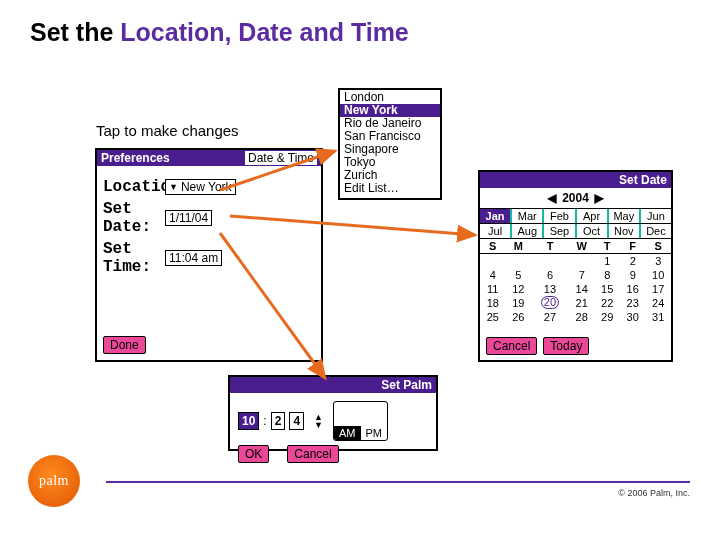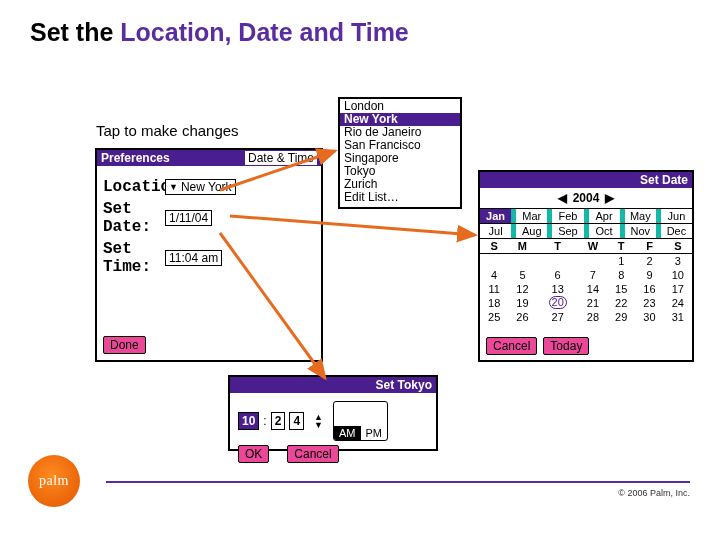--- a/index.html
+++ b/index.html
@@ -13,31 +13,31 @@
   .field { border: 1px solid #000; padding: 0 3px; font-size: 12px; display: inline-flex; align-items: center; background: #fff; }
   .done-btn, .btn { border: 1px solid #000; padding: 1px 6px; font-size: 12px; display: inline-block; background: #ec4899; border-radius: 2px; }
   .tri { font-size: 9px; margin-right: 3px; }
 
   
   #prefs { top: 148px; left: 95px; width: 228px; height: 214px; }
   #prefs .body { padding-top: 10px; }
   #prefs .done-wrap { position: absolute; bottom: 6px; left: 6px; }
 
   
-  #cities { top: 97px; left: 338px; width: 124px; height: 112px; padding: 1px 0; line-height: 13px; }
+  #cities { top: 88px; left: 338px; width: 104px; height: 112px; padding: 1px 0; line-height: 13px; }
   #cities div { padding: 0 4px; }
   #cities .sel { background: #4b1e8f; color: #fff; font-weight: bold; }
 
   
-  #setdate { top: 170px; left: 478px; width: 216px; height: 192px; }
+  #setdate { top: 170px; left: 478px; width: 195px; height: 192px; }
   #setdate .yearrow { text-align: center; font-weight: bold; padding: 3px 0; }
   #setdate .yearrow .nav { display: inline-block; width: 14px; }
   #setdate .months { border-top: 1px solid #000; border-bottom: 1px solid #000; }
   #setdate .monthrow { display: flex; }
-  #setdate .monthrow span { flex: 1; text-align: center; font-size: 11px; padding: 1px 0; border-right: 5px solid #14b8a6; }
+  #setdate .monthrow span { flex: 1; text-align: center; font-size: 11px; padding: 1px 0; border-right: 2px solid #14b8a6; }
   #setdate .monthrow span:last-child { border-right: none; }
   #setdate .monthrow span.sel { background: #4b1e8f; color: #fff; font-weight: bold; }
   #setdate table { width: 100%; border-collapse: collapse; font-size: 11px; }
   #setdate th { font-weight: bold; text-align: center; border-bottom: 1px solid #000; padding: 1px 0; }
   #setdate td { text-align: center; padding: 0; height: 14px; }
   #setdate td .today { border: 1px solid #4b1e8f; color: #4b1e8f; border-radius: 7px; padding: 0 2px; display: inline-block; line-height: 11px; }
   #setdate .btns { position: absolute; bottom: 5px; left: 6px; display: flex; gap: 6px; }
 
   
   #settime { top: 375px; left: 228px; width: 210px; height: 76px; padding-bottom: 4px; }
@@ -199,21 +199,21 @@
       </tbody>
   </table>
   <div class="btns">
     <span class="btn">Cancel</span>
     <span class="btn">Today</span>
   </div>
 </div>
 
 <div id="settime" class="panel">
   <div class="hdr" style="justify-content:flex-end">
-      <span>Set Tokyo</span>
+      <span>Set Palm</span>
     </div>
   <div class="timerow">
     <span class="digit sel">10</span>
     <span>:</span>
     <span class="digit">2</span>
     <span class="digit">4</span>
     <span class="arrows">
         <span>▲</span>
         <span>▼</span>
       </span>

